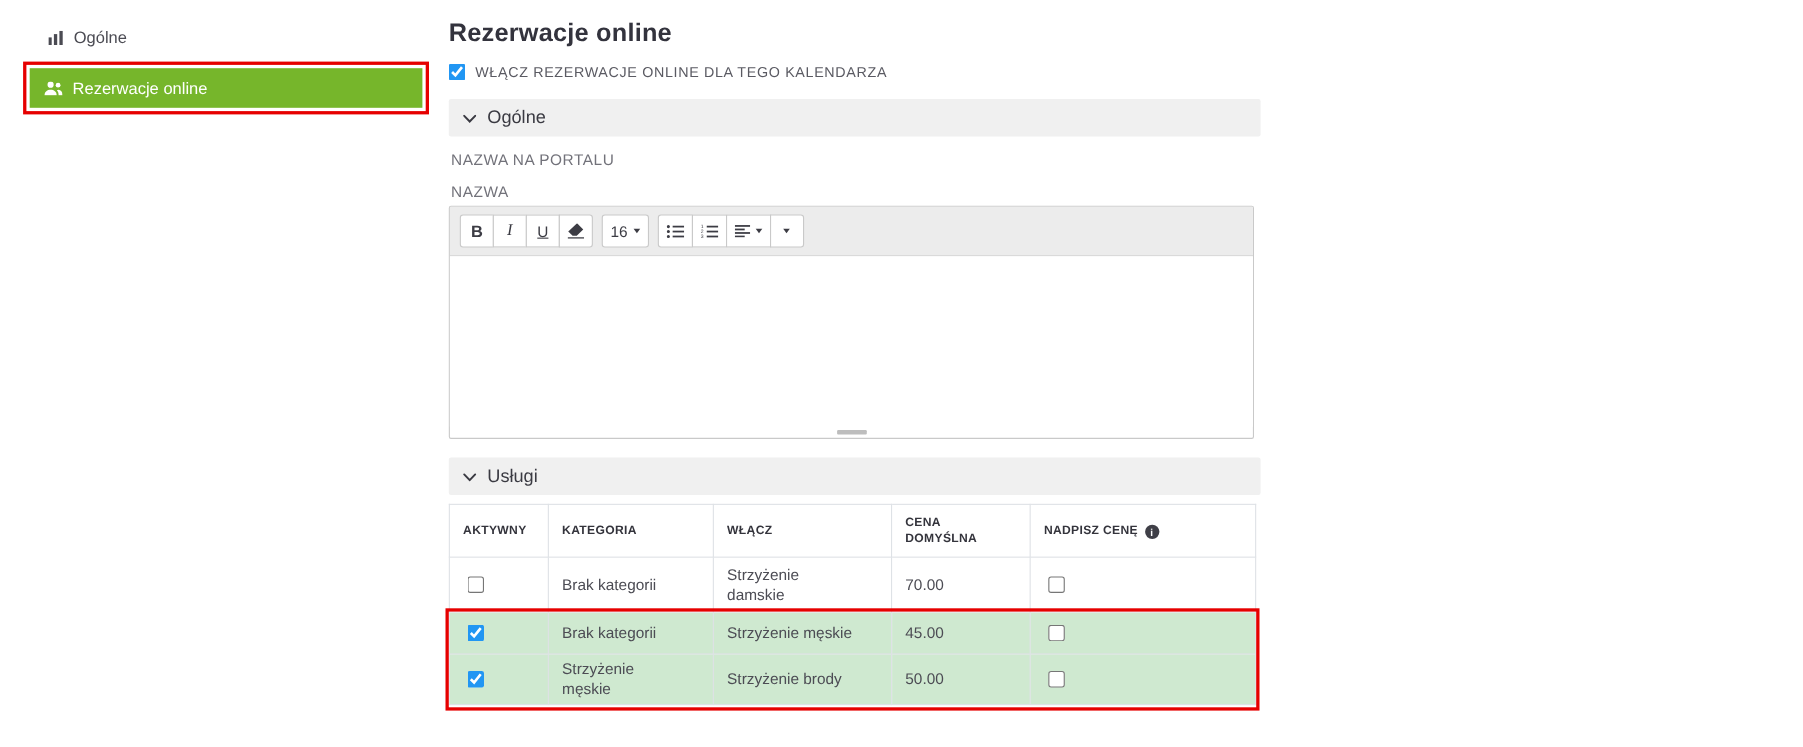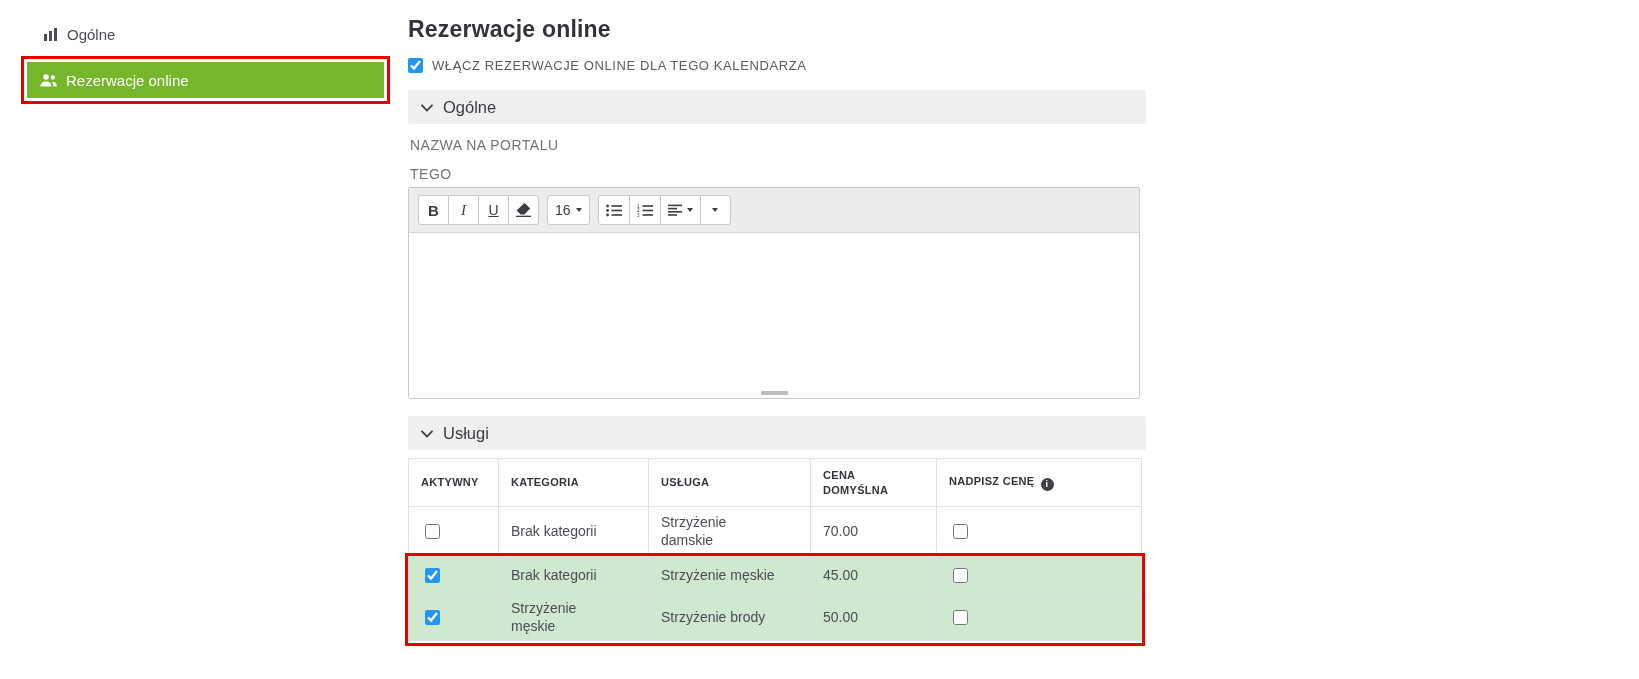--- a/index.html
+++ b/index.html
@@ -159,21 +159,21 @@
       <span class="chev">
         <svg width="12" height="8" viewBox="0 0 12 8">
             <path d="M1 1.3 L6 6.5 L11 1.3" fill="none" stroke="#3a3a42" stroke-width="1.8" stroke-linecap="round"></path>
           </svg>
       </span>
       <span>Ogólne</span>
     </div>
 
     <div class="field-label">NAZWA NA PORTALU</div>
 
-    <div class="field-label">TEGO</div>
+    <div class="field-label">NAZWA</div>
 
     
     <div class="editor">
       <div class="toolbar">
         <div class="btn-group">
           <button class="tb">
             <span class="glyph-bold">B</span>
           </button>
           <button class="tb">
             <span class="glyph-italic">I</span>
@@ -263,21 +263,21 @@
           <col style="width:90px">
             <col style="width:150px">
             <col style="width:162px">
             <col style="width:126px">
             <col style="width:205px">
         </colgroup>
         <thead>
           <tr>
             <th>AKTYWNY</th>
             <th>KATEGORIA</th>
-            <th>USŁUGA</th>
+            <th>WŁĄCZ</th>
             <th class="th-price">CENA DOMYŚLNA</th>
             <th>
               <span>NADPISZ CENĘ</span><span class="info-icon">i</span>
             </th>
           </tr>
         </thead>
         <tbody>
           <tr class="r0">
             <td>
               <input type="checkbox" style="">

